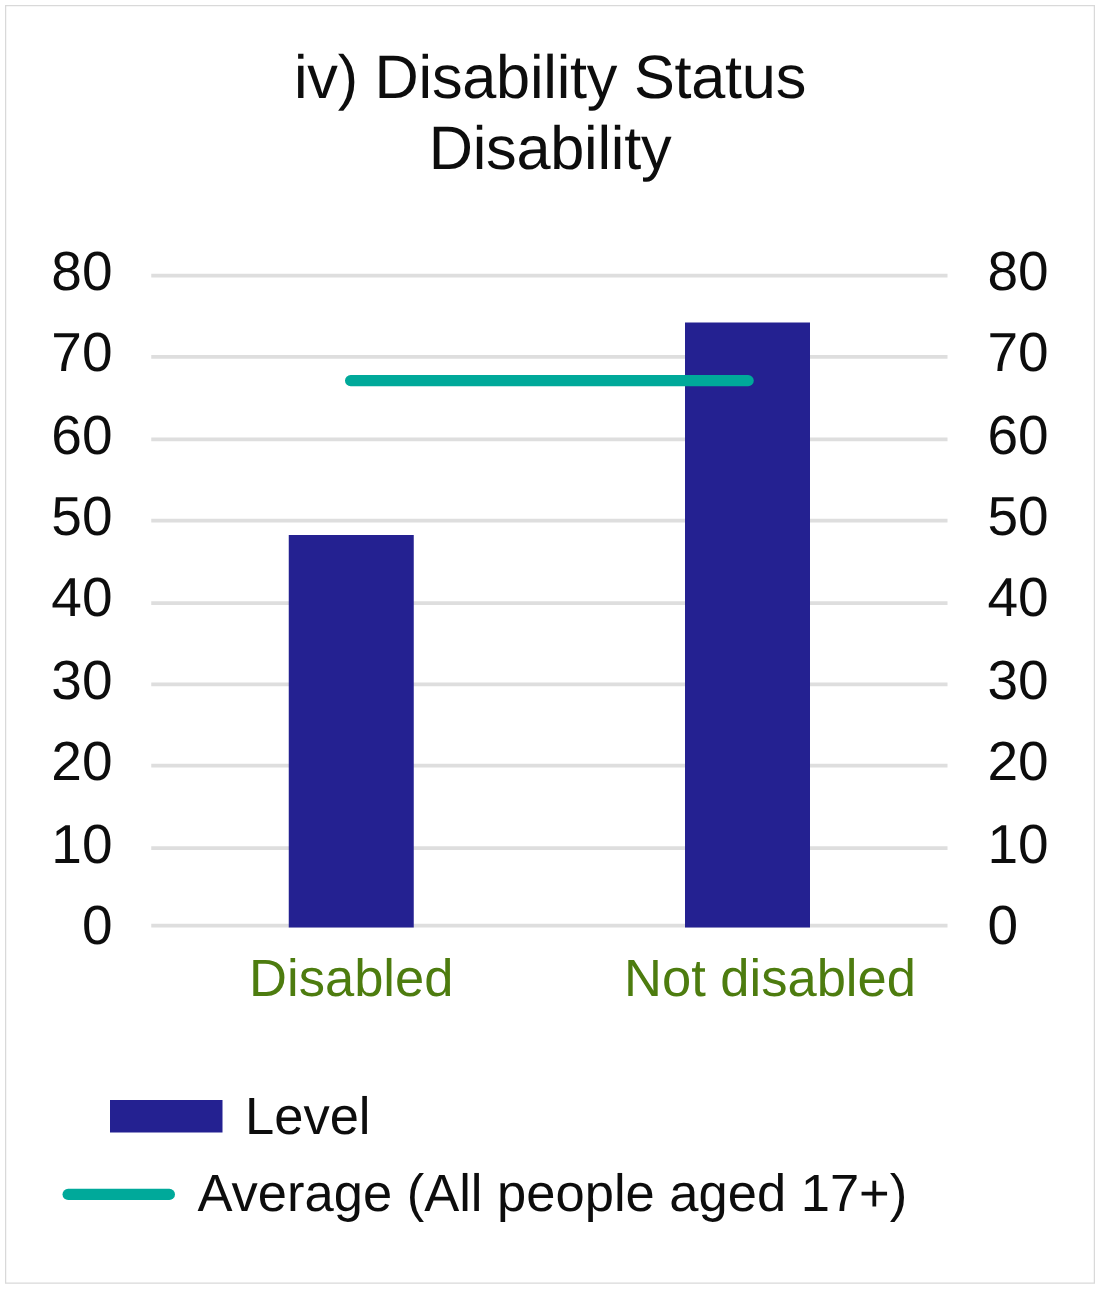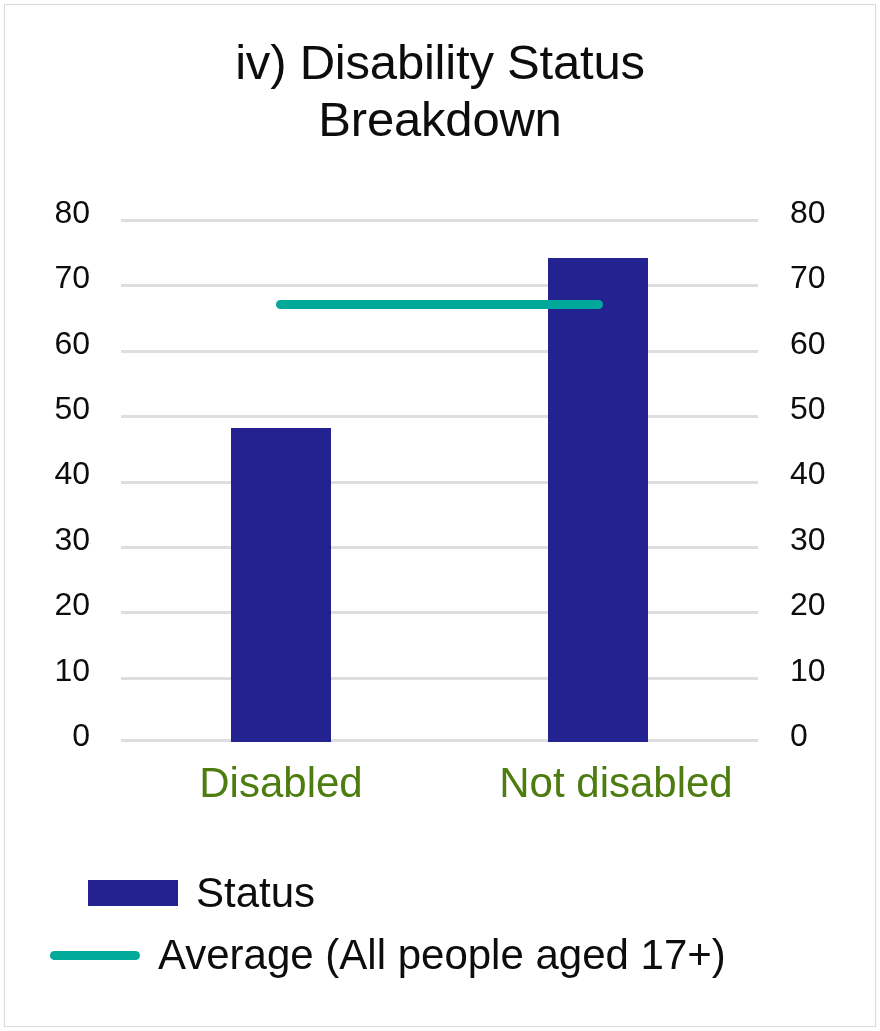--- a/index.html
+++ b/index.html
@@ -77,21 +77,21 @@
   .avgline {
     position: absolute;
     height: 9px;
     border-radius: 5px;
     background: #00a99a;
   }
 
   
   .ytick {
     position: absolute;
-    font-size: 32px;
+    font-size: 44px;
     color: #0d0d0d;
     line-height: 1;
     white-space: nowrap;
   }
   .ytick.left  { right: 790px; text-align: right; }
   .ytick.right { left: 790px;  text-align: left;  }
 
   
   .xlabel {
     position: absolute;
@@ -141,21 +141,21 @@
 </style>
 </head>
 <body>
 
 <div id="chart-root">
 
   <div class="frame"></div>
 
   <div class="chart-title">
     <span>iv) Disability Status</span>
-    <span class="tl2">Breakdown</span>
+    <span class="tl2">Disability</span>
   </div>
 
   <div class="ytick left" style="top:196px;">80</div>
   <div class="ytick left" style="top:261px;">70</div>
   <div class="ytick left" style="top:327px;">60</div>
   <div class="ytick left" style="top:392px;">50</div>
   <div class="ytick left" style="top:457px;">40</div>
   <div class="ytick left" style="top:523px;">30</div>
   <div class="ytick left" style="top:588px;">20</div>
   <div class="ytick left" style="top:654px;">10</div>
@@ -187,21 +187,21 @@
 
     <div class="avgline" style="left:155px; width:327px; top:81px;"></div>
   </div>
 
   <div class="xlabel" style="left:81px; width:400px;">Disabled</div>
   <div class="xlabel" style="left:416px; width:400px;">Not disabled</div>
 
   <div class="legend">
     <div class="legend-row r1">
       <span class="swatch-bar"></span>
-      <span class="legend-label">Status</span>
+      <span class="legend-label">Level</span>
     </div>
     <div class="legend-row r2">
       <span class="swatch-line"></span>
       <span class="legend-label">Average (All people aged 17+)</span>
     </div>
   </div>
 
 </div>
 
 </body></html>

